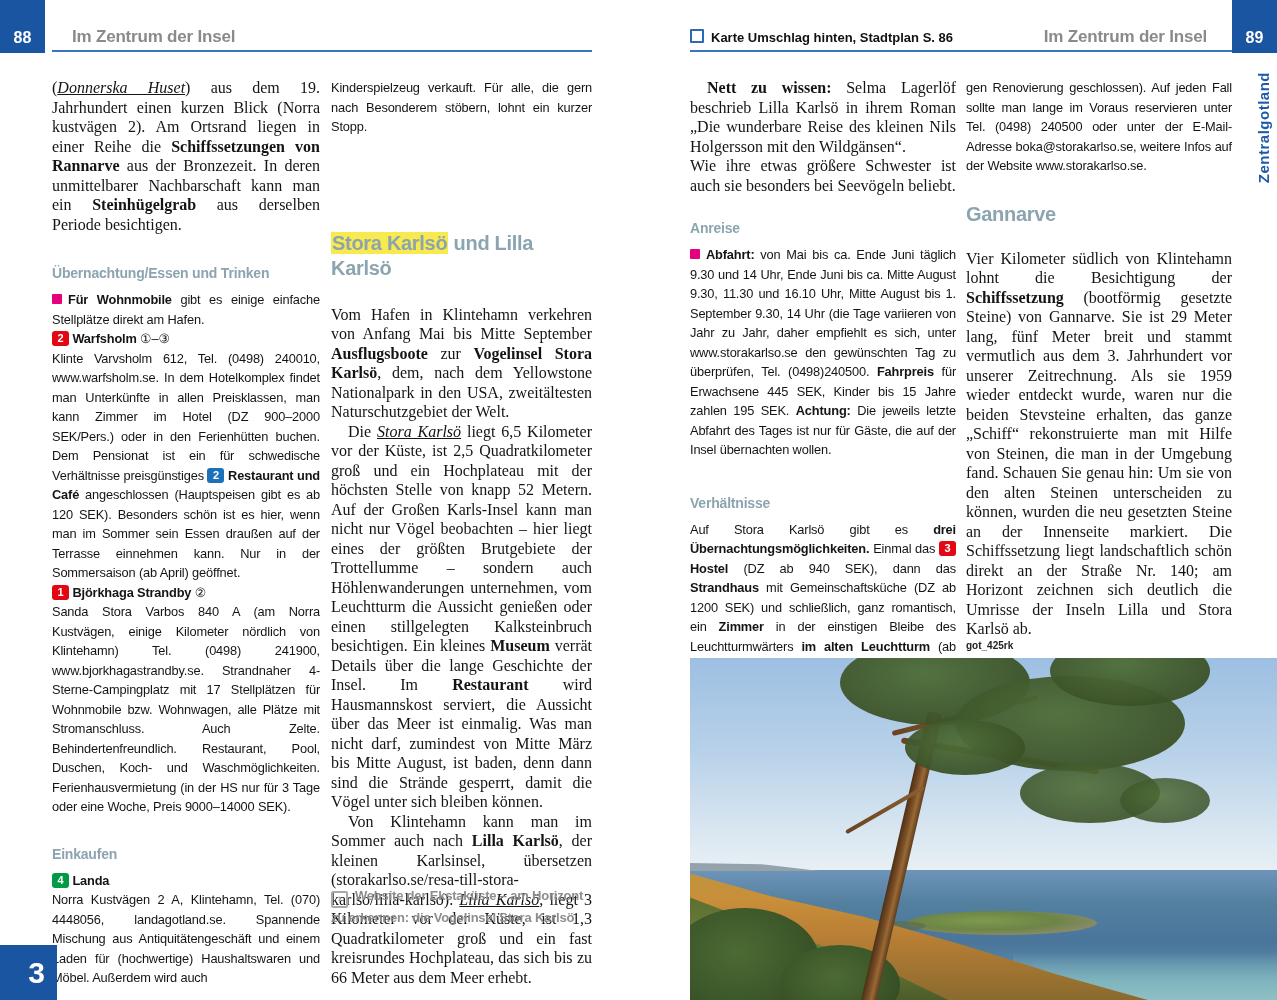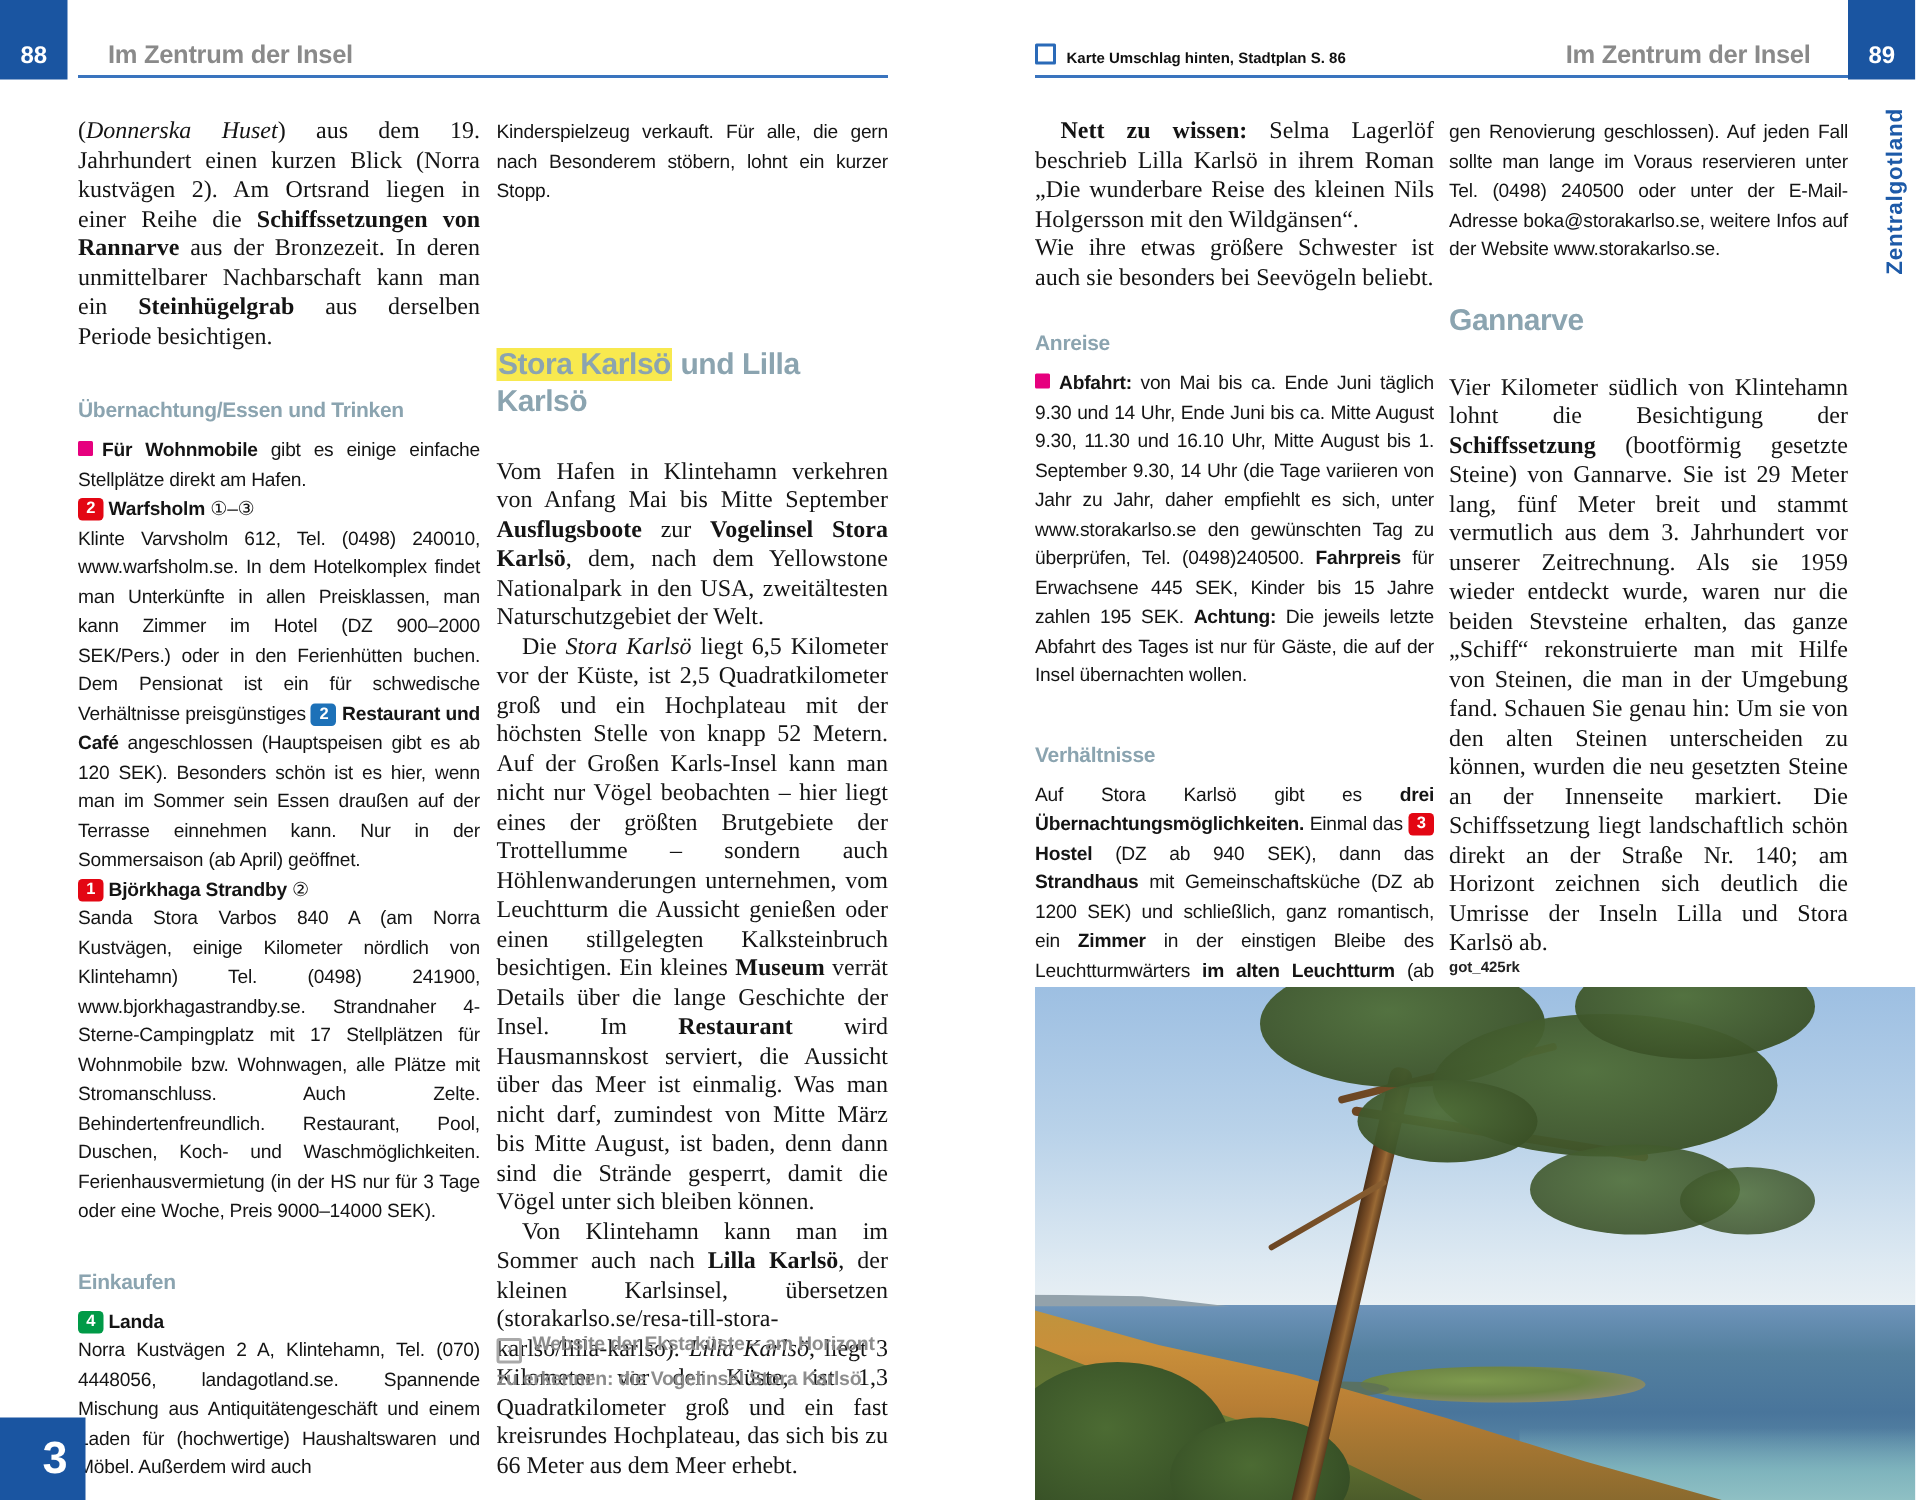--- a/index.html
+++ b/index.html
@@ -22,41 +22,41 @@
     display:flex;align-items:flex-end;justify-content:center;padding-bottom:6px;box-sizing:border-box;
     font-weight:bold;font-size:16px;}
   .hdr-box-left{left:0;}
   .hdr-box-right{right:0;}
   .hdr-title{position:absolute;top:27px;font-weight:bold;font-size:17px;color:var(--headgray);letter-spacing:-0.2px;}
   .hdr-title-left{left:72px;}
   .hdr-title-right{right:70px;}
   .hdr-rule{position:absolute;top:50px;height:2px;background:var(--rule);}
   .hdr-rule-left{left:52px;width:540px;}
   .hdr-rule-right{left:690px;width:542px;}
-  .hdr-note{position:absolute;left:690px;top:29px;font-weight:bold;font-size:10px;color:#111;}
+  .hdr-note{position:absolute;left:690px;top:29px;font-weight:bold;font-size:13px;color:#111;}
   .map-square{display:inline-block;width:10px;height:10px;border:2px solid #2a6ab8;border-radius:1px;margin-right:7px;vertical-align:-1px;}
 
   
   .col{position:absolute;top:78px;}
   #col1{left:52px;width:268px;}
   #col2{left:331px;width:261px;}
   #col3{left:690px;width:266px;}
   #col4{left:966px;width:266px;}
 
   .serif{font-family:"Liberation Serif",serif;font-size:16px;line-height:19.5px;text-align:justify;color:var(--ink);margin:0;}
   .serif.indent{text-indent:17px;}
   .sans{font-size:12.8px;line-height:19.5px;text-align:justify;color:var(--ink);letter-spacing:-0.15px;margin:0;}
   .subhead{font-weight:bold;font-size:14px;line-height:18px;color:var(--subhead);letter-spacing:-0.2px;margin:0;}
   .bighead{font-weight:bold;font-size:20px;line-height:25px;color:var(--subhead);letter-spacing:-0.3px;margin:0;}
   .mt-sub{margin-top:28px;margin-bottom:8px;}
   .mt-big{margin-top:94px;margin-bottom:24px;}
   .mt-big2{margin-top:26px;margin-bottom:22px;}
 
   .b{font-weight:bold;}
-  .i{font-style:italic;}
+  .i{font-style:italic;text-decoration:underline;}
   .hl{background:var(--hl);padding:0 1px;}
   .badge{display:inline-block;min-width:13px;height:15px;line-height:15px;border-radius:3px;color:#fff;
     font-family:"Liberation Sans",sans-serif;font-weight:bold;font-size:11px;text-align:center;
     padding:0 2px;vertical-align:1px;letter-spacing:0;text-indent:0;}
   .badge-red{background:var(--red);}
   .badge-blue{background:var(--bluebadge);}
   .badge-green{background:var(--green);}
   .sqb{display:inline-block;width:10px;height:10px;background:var(--pink);margin-right:6px;border-radius:1px;}
 
   

